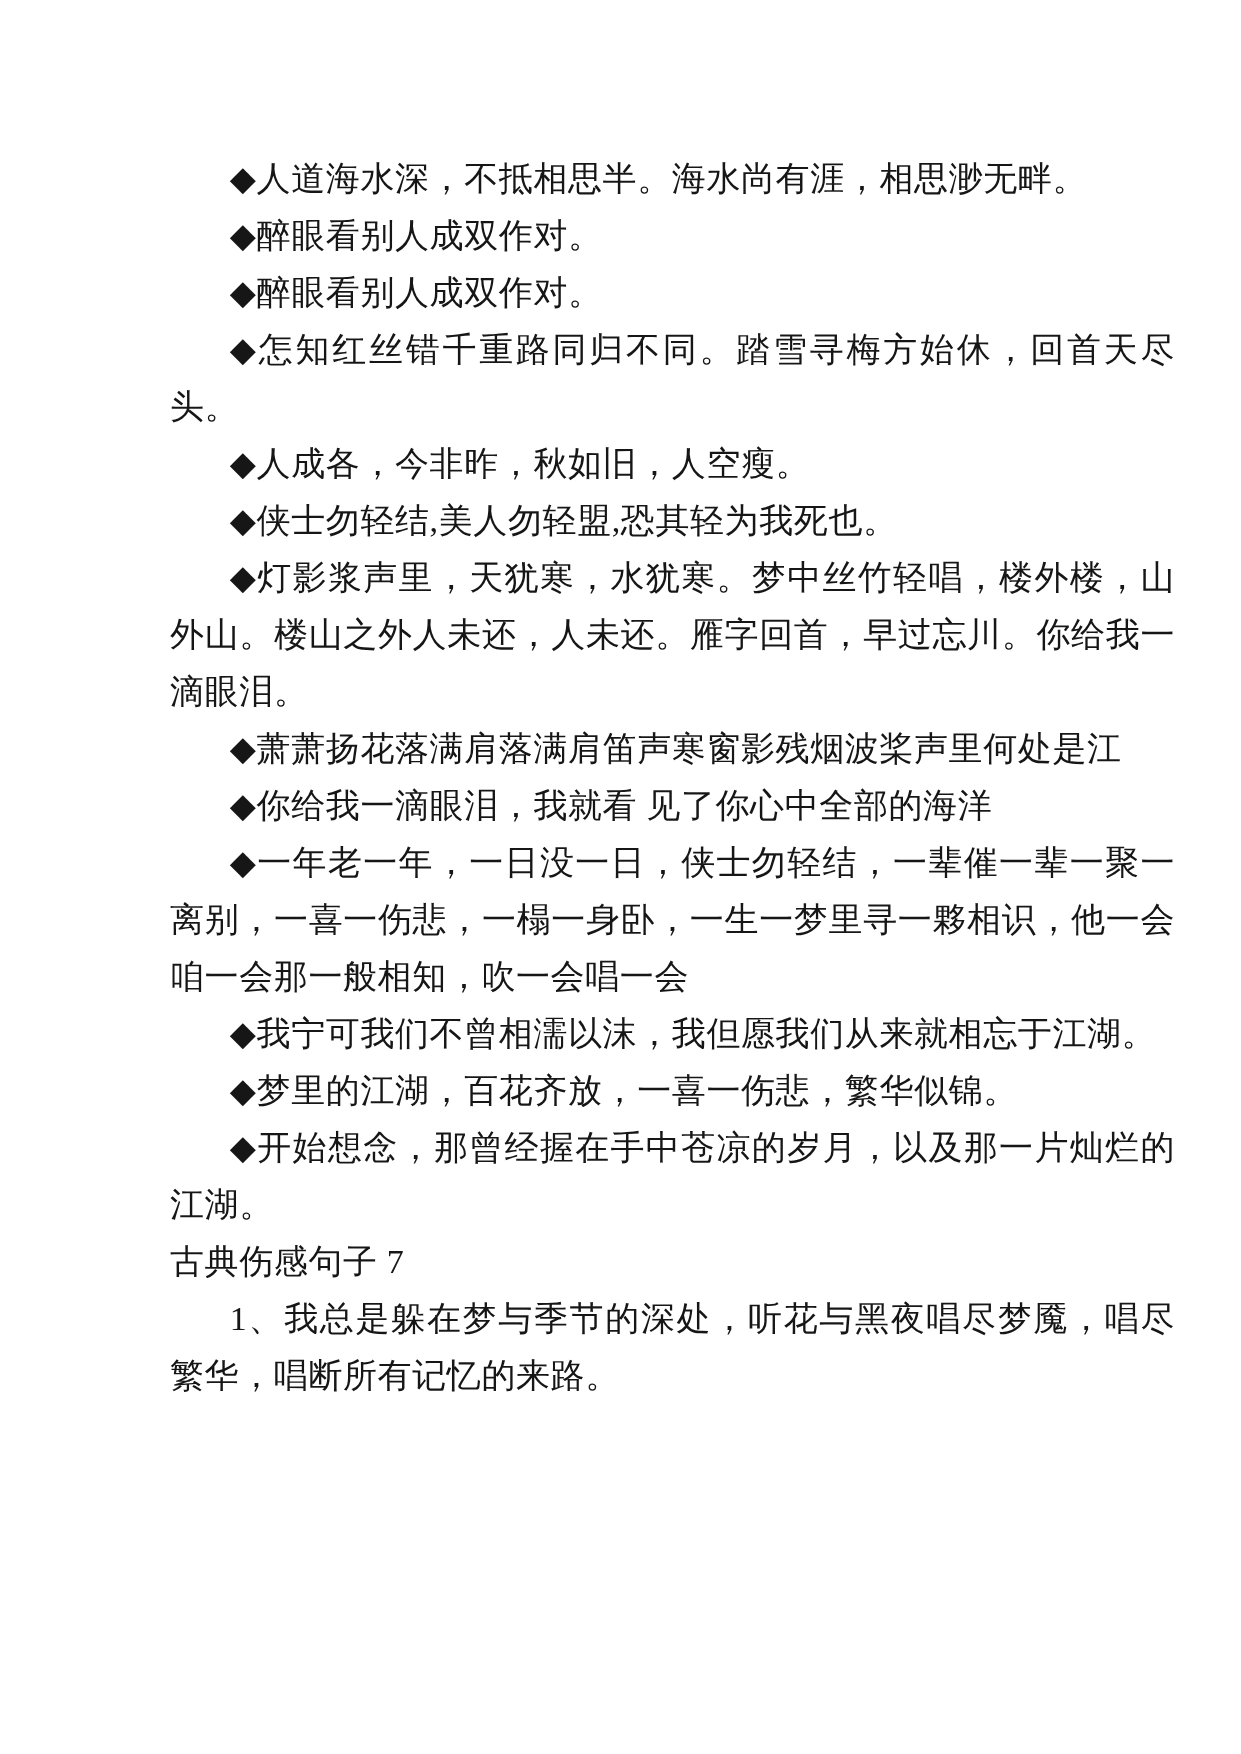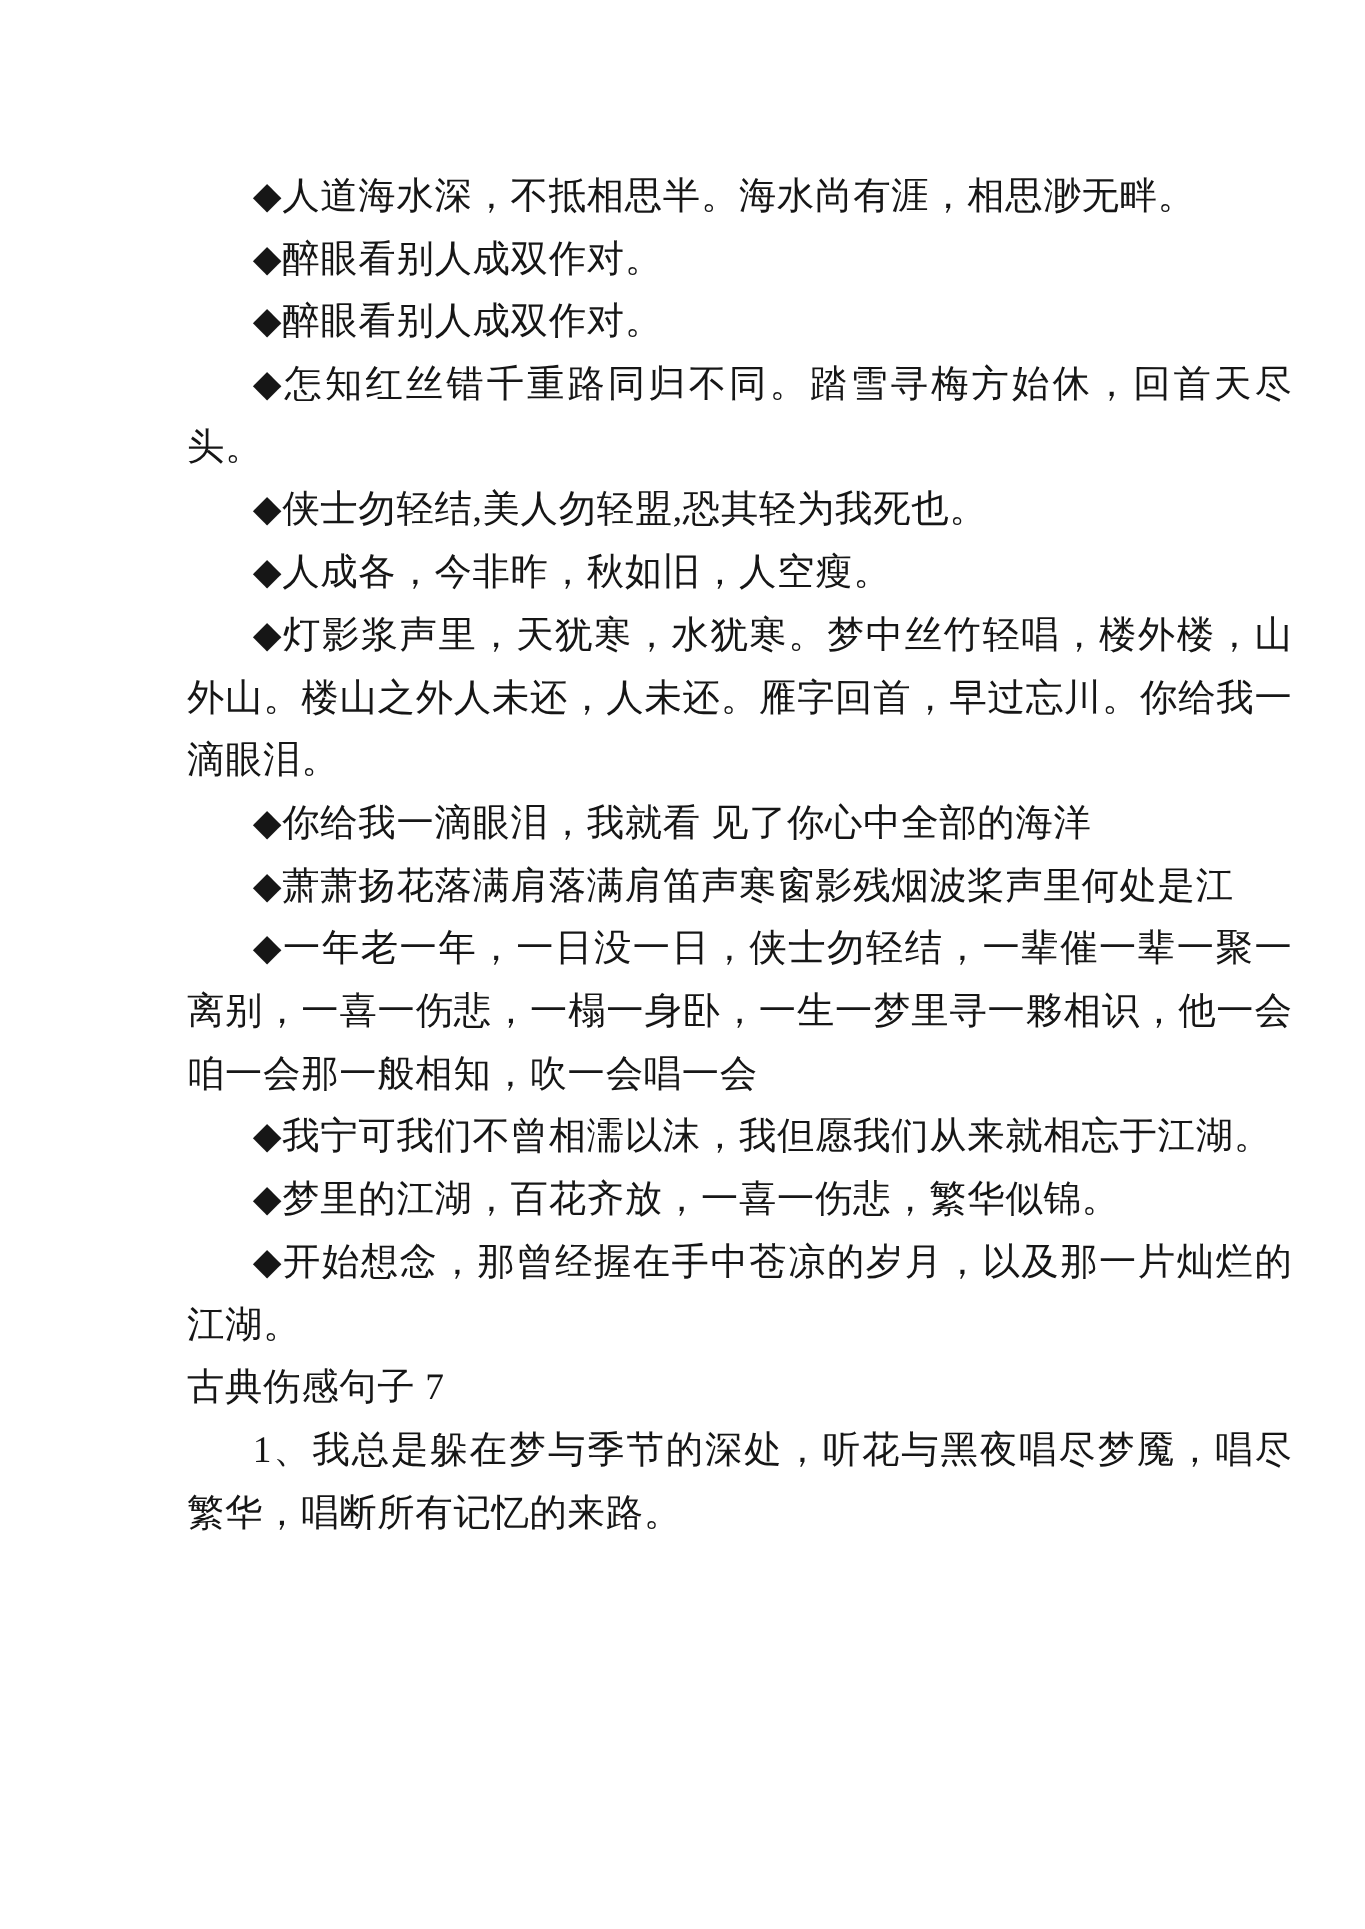--- a/index.html
+++ b/index.html
@@ -34,24 +34,24 @@
   }
 </style>
 </head>
 <body>
 
 <div class="page">
   <p class="indent">◆人道海水深，不抵相思半。海水尚有涯，相思渺无畔。</p>
   <p class="indent">◆醉眼看别人成双作对。</p>
   <p class="indent">◆醉眼看别人成双作对。</p>
   <p class="indent">◆怎知红丝错千重路同归不同。踏雪寻梅方始休，回首天尽头。</p>
+  <p class="indent">◆人成各，今非昨，秋如旧，人空瘦。</p>
   <p class="indent">◆侠士勿轻结,美人勿轻盟,恐其轻为我死也。</p>
-  <p class="indent">◆人成各，今非昨，秋如旧，人空瘦。</p>
   <p class="indent">◆灯影浆声里，天犹寒，水犹寒。梦中丝竹轻唱，楼外楼，山外山。楼山之外人未还，人未还。雁字回首，早过忘川。你给我一滴眼泪。</p>
+  <p class="indent">◆萧萧扬花落满肩落满肩笛声寒窗影残烟波桨声里何处是江</p>
   <p class="indent">◆你给我一滴眼泪，我就看 见了你心中全部的海洋</p>
-  <p class="indent">◆萧萧扬花落满肩落满肩笛声寒窗影残烟波桨声里何处是江</p>
   <p class="indent">◆一年老一年，一日没一日，侠士勿轻结，一辈催一辈一聚一离别，一喜一伤悲，一榻一身卧，一生一梦里寻一夥相识，他一会咱一会那一般相知，吹一会唱一会</p>
   <p class="indent">◆我宁可我们不曾相濡以沫，我但愿我们从来就相忘于江湖。</p>
   <p class="indent">◆梦里的江湖，百花齐放，一喜一伤悲，繁华似锦。</p>
   <p class="indent">◆开始想念，那曾经握在手中苍凉的岁月，以及那一片灿烂的江湖。</p>
   <p class="heading">古典伤感句子 7</p>
   <p class="indent">1、我总是躲在梦与季节的深处，听花与黑夜唱尽梦魇，唱尽繁华，唱断所有记忆的来路。</p>
 </div>
 
 </body></html>

